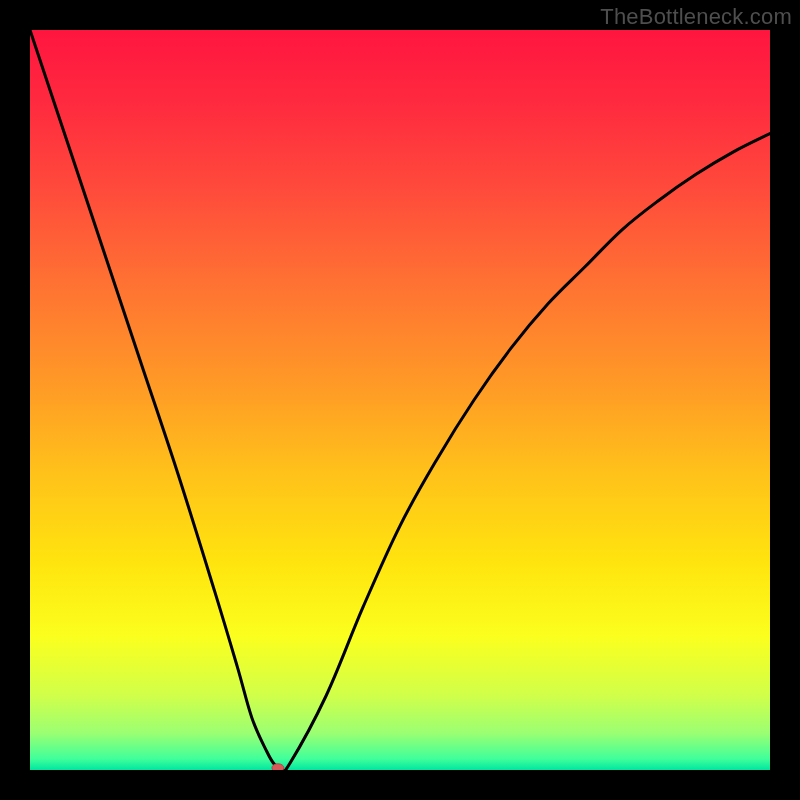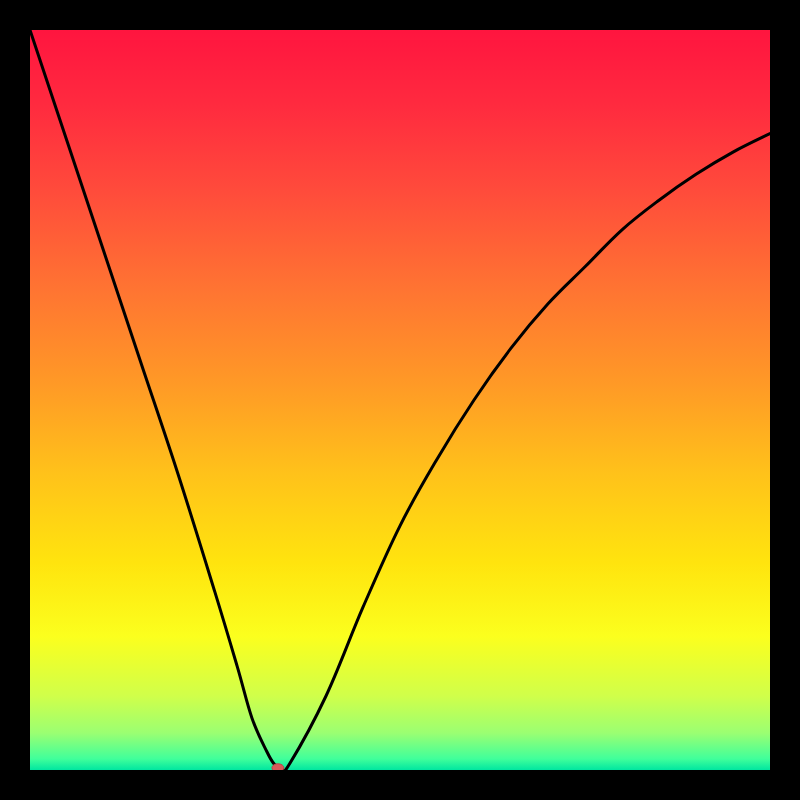--- a/index.html
+++ b/index.html
@@ -35,20 +35,21 @@
     letter-spacing: 0.2px;
     user-select: none;
   }
   svg { display:block; }
 </style>
 </head>
 <body>
 
 <div class="frame">
 
+  <div class="watermark">TheBottleneck.com</div>
 
   <div class="plot">
     <svg id="chart-svg" width="740" height="740" viewBox="0 0 740 740">
       <defs>
         <linearGradient id="bg-grad" x1="0" y1="0" x2="0" y2="1">
             <stop offset="0%" stop-color="#ff153f"></stop>
             <stop offset="10%" stop-color="#ff2a3f"></stop>
             <stop offset="22%" stop-color="#ff4c3b"></stop>
             <stop offset="35%" stop-color="#ff7432"></stop>
             <stop offset="48%" stop-color="#ff9a26"></stop>

